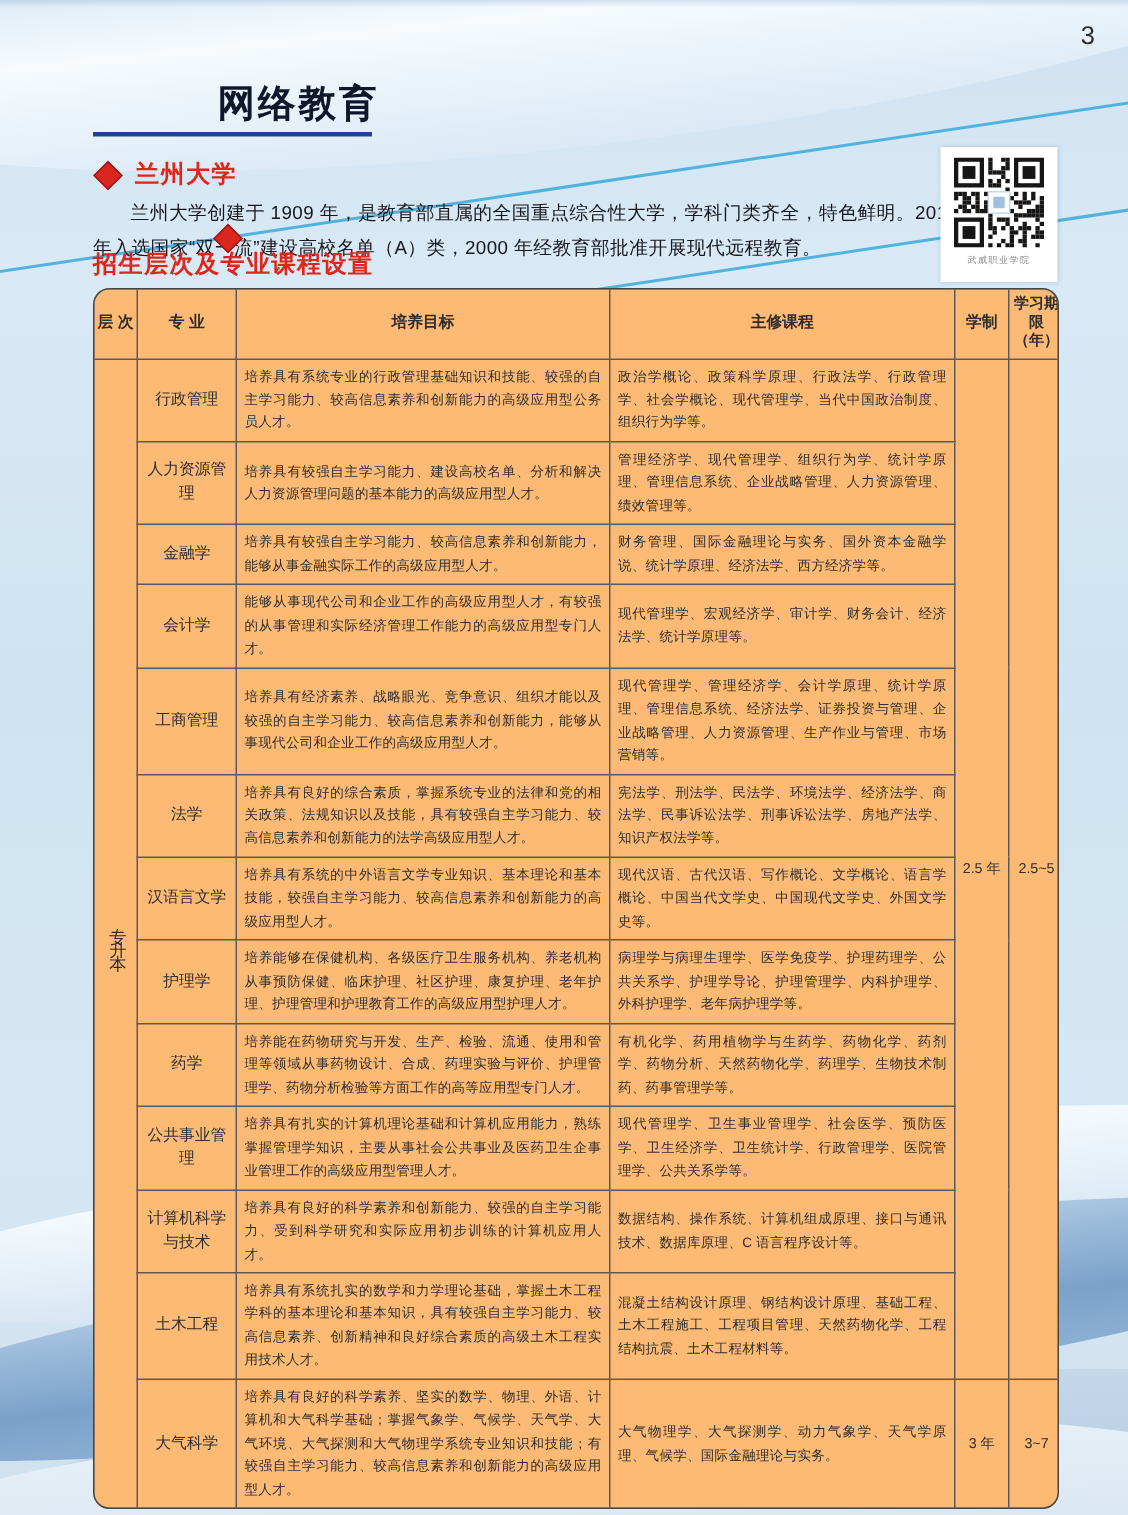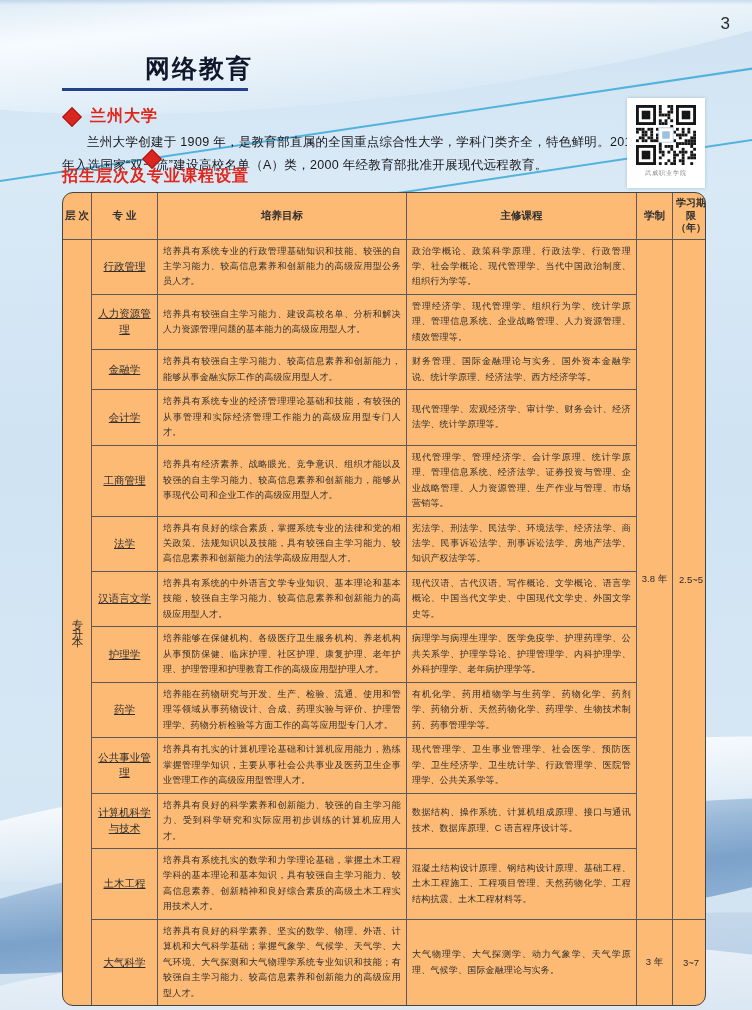--- a/index.html
+++ b/index.html
@@ -53,21 +53,21 @@
   .main{position:absolute;top:192px;left:62px;width:644px;z-index:3;}
   .table-wrap{border:1.6px solid #454545;border-radius:11px;overflow:hidden;background:#fdba74;}
   table{border-collapse:collapse;table-layout:fixed;width:644px;margin:-1px;}
   col.c-level{width:29px;}col.c-major{width:66px;}col.c-goal{width:249px;}
   col.c-courses{width:230px;}col.c-dur{width:36px;}col.c-per{width:37px;}
   th,td{border:1px solid #5a5a5a;color:#2e2e2e;vertical-align:middle;box-sizing:border-box;}
   th{font-size:10.5px;font-weight:bold;padding:4px 1px;text-align:center;line-height:1.25;}
   th .small{font-size:10px;font-weight:bold;display:block;}
   td.level-cell{writing-mode:vertical-lr;text-orientation:upright;text-align:center;
     font-size:11.5px;letter-spacing:9px;padding:6px 0;}
-  td.major-cell{font-size:10.5px;text-align:center;padding:2px 3px;line-height:1.5;text-decoration:underline;}
+  td.major-cell{font-size:10.5px;text-align:center;padding:2px 3px;line-height:1.5;}
   td.goal-cell,td.courses-cell{font-size:9px;line-height:1.72;padding:4px 5px;
     text-align:justify;letter-spacing:.2px;}
   td.duration-cell,td.period-cell{font-size:9.5px;text-align:center;padding:1px;}
 </style>
 </head>
 <body>
 
 <div class="deco wave-top-light"></div>
 <div class="deco wave-top-edge"></div>
 <div class="deco diag-line diag-a"></div>
@@ -259,36 +259,36 @@
             <span class="small">（年）</span>
           </th>
         </tr>
       </thead>
       <tbody id="course-tbody">
           <tr>
             <td class="level-cell" rowspan="13">专升本</td>
             <td class="major-cell">行政管理</td>
             <td class="goal-cell">培养具有系统专业的行政管理基础知识和技能、较强的自主学习能力、较高信息素养和创新能力的高级应用型公务员人才。</td>
             <td class="courses-cell">政治学概论、政策科学原理、行政法学、行政管理学、社会学概论、现代管理学、当代中国政治制度、组织行为学等。</td>
-            <td class="duration-cell" rowspan="12">3.8 年</td>
+            <td class="duration-cell" rowspan="12">2.5 年</td>
             <td class="period-cell" rowspan="12">2.5~5</td>
           </tr>
           <tr>
             <td class="major-cell">人力资源管理</td>
             <td class="goal-cell">培养具有较强自主学习能力、建设高校名单、分析和解决人力资源管理问题的基本能力的高级应用型人才。</td>
             <td class="courses-cell">管理经济学、现代管理学、组织行为学、统计学原理、管理信息系统、企业战略管理、人力资源管理、绩效管理等。</td>
           </tr>
           <tr>
             <td class="major-cell">金融学</td>
             <td class="goal-cell">培养具有较强自主学习能力、较高信息素养和创新能力，能够从事金融实际工作的高级应用型人才。</td>
             <td class="courses-cell">财务管理、国际金融理论与实务、国外资本金融学说、统计学原理、经济法学、西方经济学等。</td>
           </tr>
           <tr>
             <td class="major-cell">会计学</td>
-            <td class="goal-cell">培养具有系统专业的经济管理理论基础和技能，有较强的从事管理和实际经济管理工作能力的高级应用型专门人才。</td>
+            <td class="goal-cell">能够从事现代公司和企业工作的高级应用型人才，有较强的从事管理和实际经济管理工作能力的高级应用型专门人才。</td>
             <td class="courses-cell">现代管理学、宏观经济学、审计学、财务会计、经济法学、统计学原理等。</td>
           </tr>
           <tr>
             <td class="major-cell">工商管理</td>
             <td class="goal-cell">培养具有经济素养、战略眼光、竞争意识、组织才能以及较强的自主学习能力、较高信息素养和创新能力，能够从事现代公司和企业工作的高级应用型人才。</td>
             <td class="courses-cell">现代管理学、管理经济学、会计学原理、统计学原理、管理信息系统、经济法学、证券投资与管理、企业战略管理、人力资源管理、生产作业与管理、市场营销等。</td>
           </tr>
           <tr>
             <td class="major-cell">法学</td>
             <td class="goal-cell">培养具有良好的综合素质，掌握系统专业的法律和党的相关政策、法规知识以及技能，具有较强自主学习能力、较高信息素养和创新能力的法学高级应用型人才。</td>

